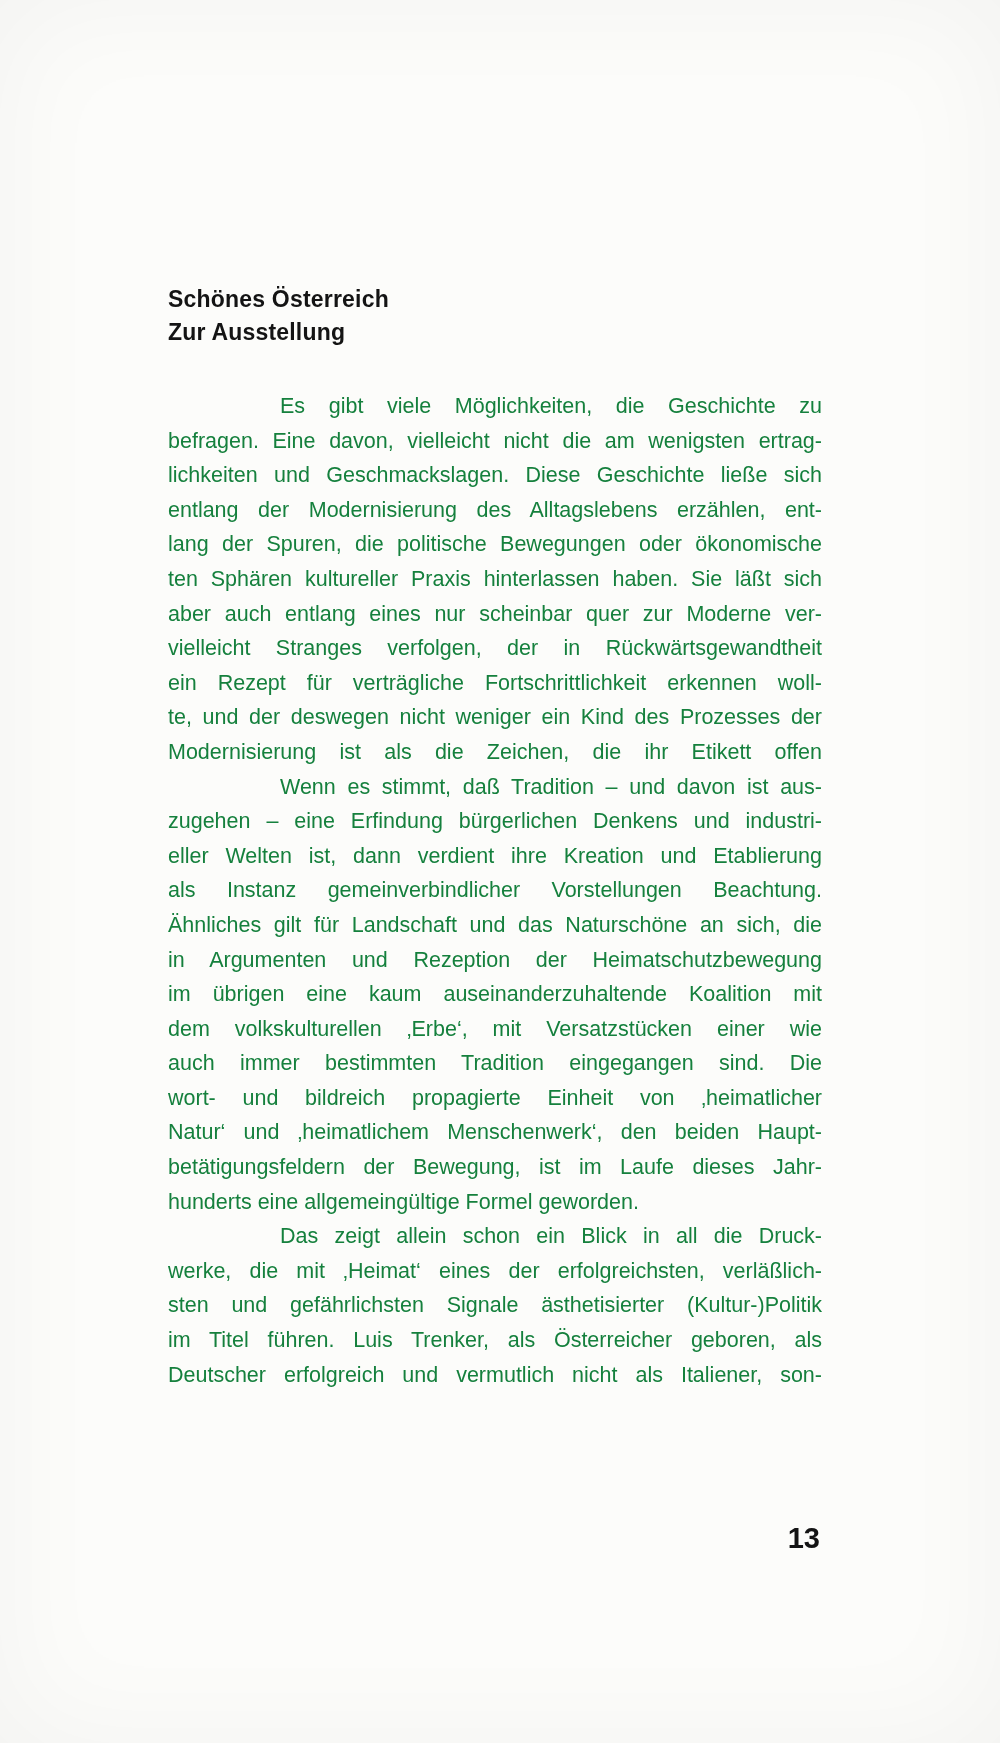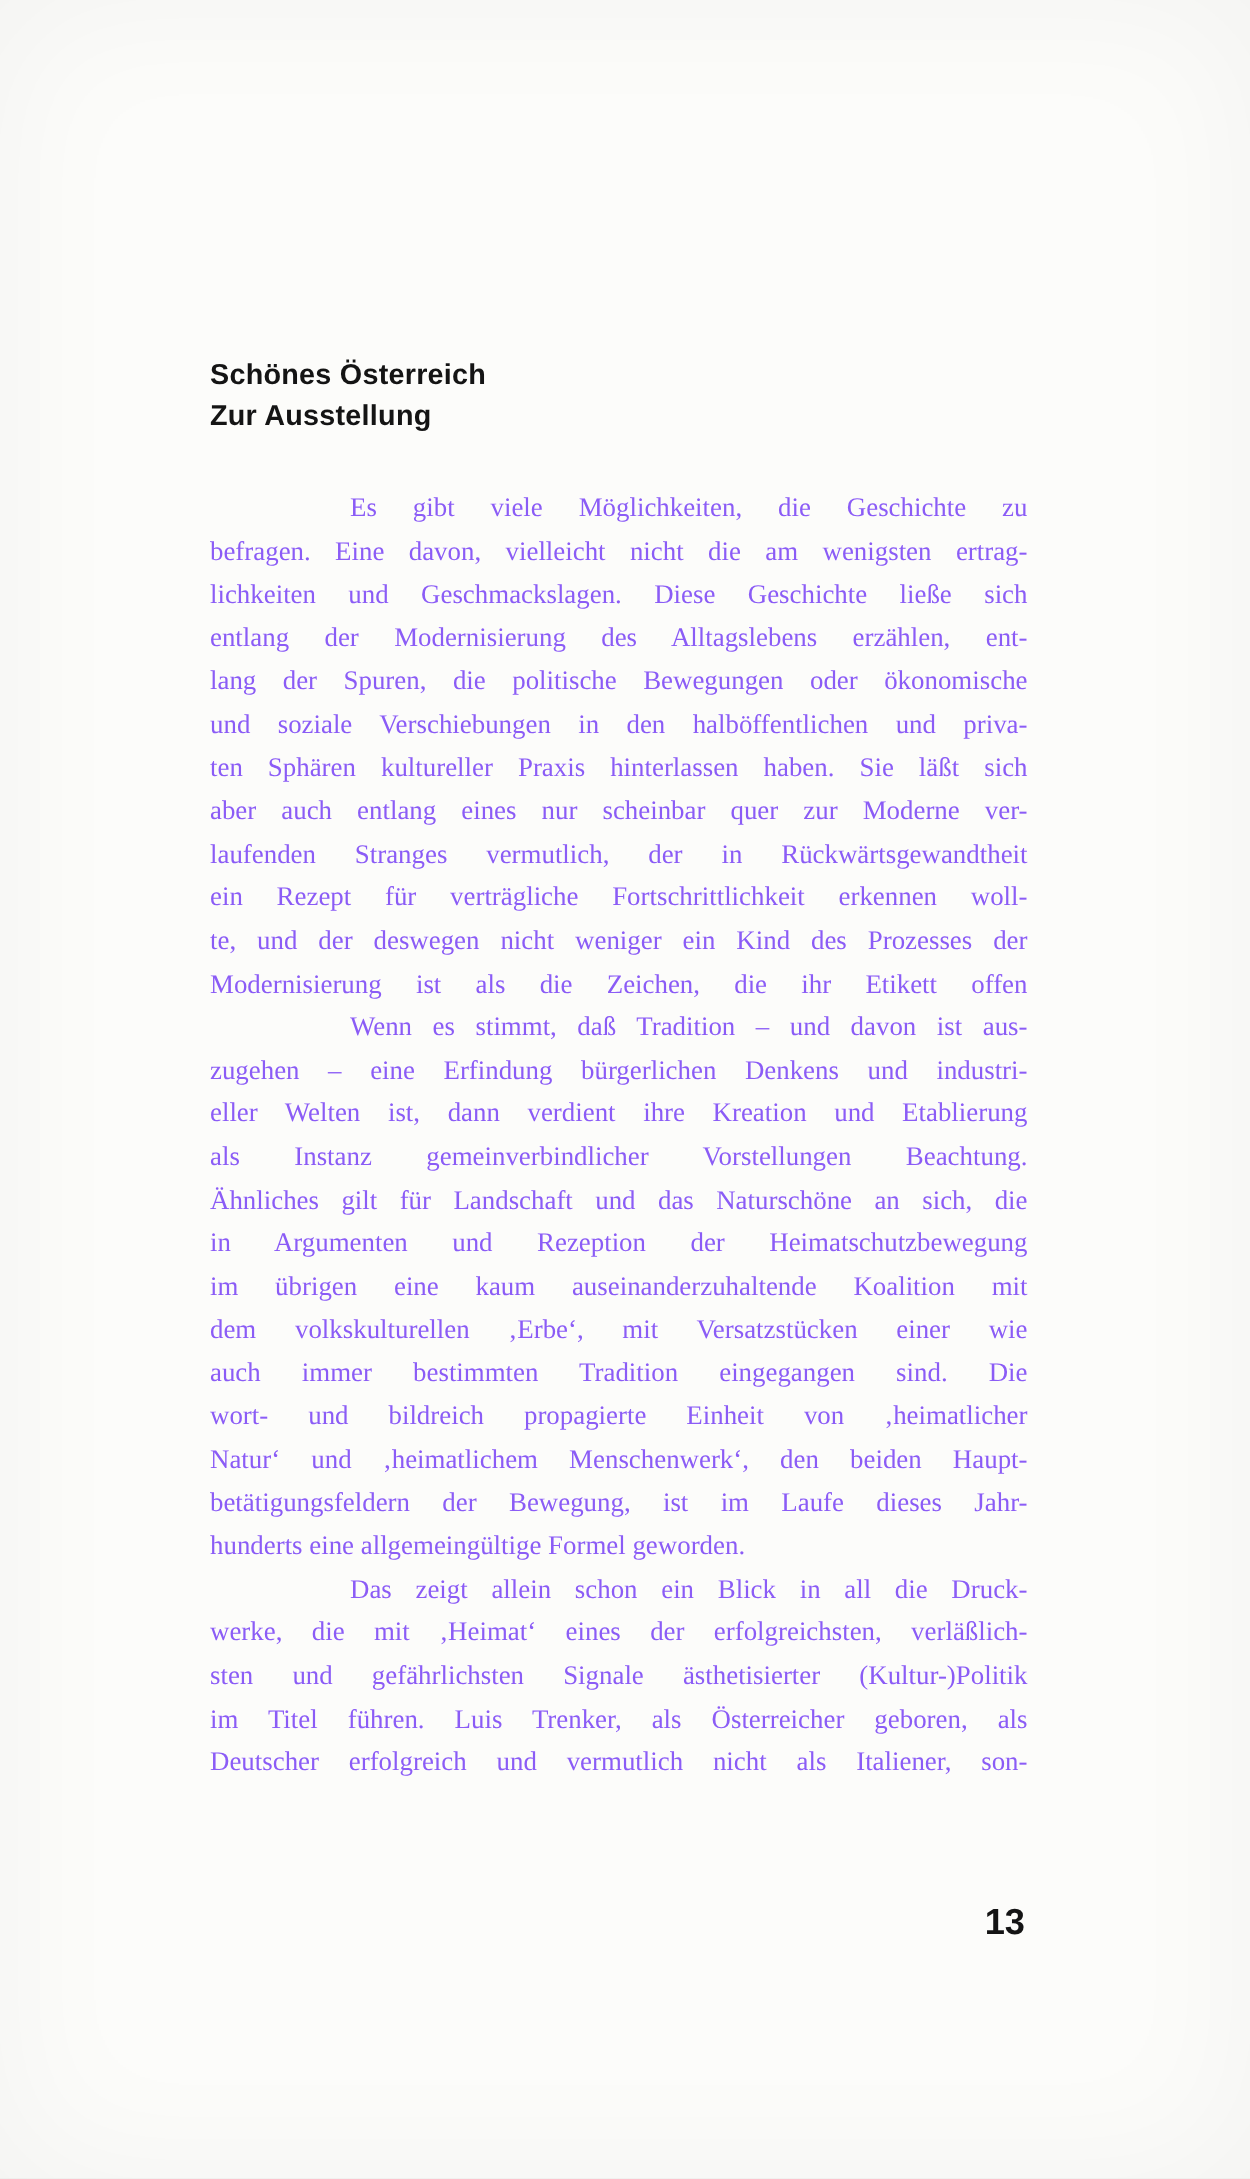--- a/index.html
+++ b/index.html
@@ -27,24 +27,24 @@
   .heading {
     font-family: "Liberation Sans", sans-serif;
     font-weight: 700;
     font-size: 23px;
     line-height: 33px;
     color: #141414;
     letter-spacing: 0.2px;
   }
   .body-text {
     margin-top: 40px;
-    font-family: Liberation Serif, serif;
+    font-family: Liberation Sans, sans-serif;
     font-size: 21.5px;
     line-height: 34.6px;
-    color: #8b5cf6;
+    color: #15803d;
   }
   .paragraph { margin: 0; }
   .line {
     text-align: justify;
     text-align-last: justify;
     white-space: normal;
   }
   .line.last {
     text-align-last: left;
   }
@@ -70,24 +70,23 @@
       <div class="heading-line">Schönes Österreich</div>
       <div class="heading-line">Zur Ausstellung</div>
     </div>
     <div class="body-text" id="body-text">
         <div class="paragraph">
           <div class="line indent">Es gibt viele Möglichkeiten, die Geschichte zu</div>
           <div class="line">befragen. Eine davon, vielleicht nicht die am wenigsten ertrag-</div>
           <div class="line">lichkeiten und Geschmackslagen. Diese Geschichte ließe sich</div>
           <div class="line">entlang der Modernisierung des Alltagslebens erzählen, ent-</div>
           <div class="line">lang der Spuren, die politische Bewegungen oder ökonomische</div>
-          <div class="line">und soziale Verschiebungen in den halböffentlichen und priva-</div>
           <div class="line">ten Sphären kultureller Praxis hinterlassen haben. Sie läßt sich</div>
           <div class="line">aber auch entlang eines nur scheinbar quer zur Moderne ver-</div>
-          <div class="line">laufenden Stranges vermutlich, der in Rückwärtsgewandtheit</div>
+          <div class="line">vielleicht Stranges verfolgen, der in Rückwärtsgewandtheit</div>
           <div class="line">ein Rezept für verträgliche Fortschrittlichkeit erkennen woll-</div>
           <div class="line">te, und der deswegen nicht weniger ein Kind des Prozesses der</div>
           <div class="line">Modernisierung ist als die Zeichen, die ihr Etikett offen</div>
         </div>
         <div class="paragraph">
           <div class="line indent">Wenn es stimmt, daß Tradition – und davon ist aus-</div>
           <div class="line">zugehen – eine Erfindung bürgerlichen Denkens und industri-</div>
           <div class="line">eller Welten ist, dann verdient ihre Kreation und Etablierung</div>
           <div class="line">als Instanz gemeinverbindlicher Vorstellungen Beachtung.</div>
           <div class="line">Ähnliches gilt für Landschaft und das Naturschöne an sich, die</div>

